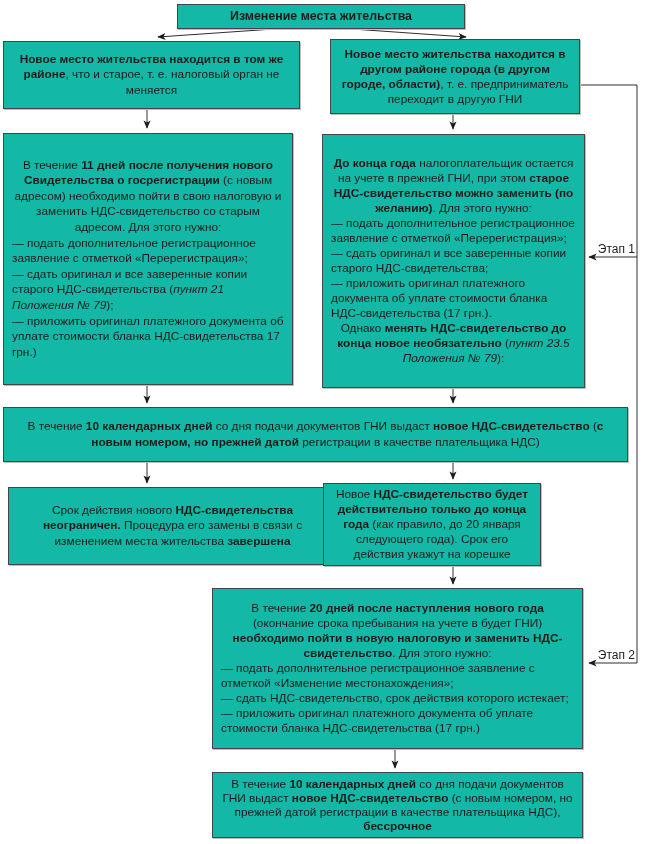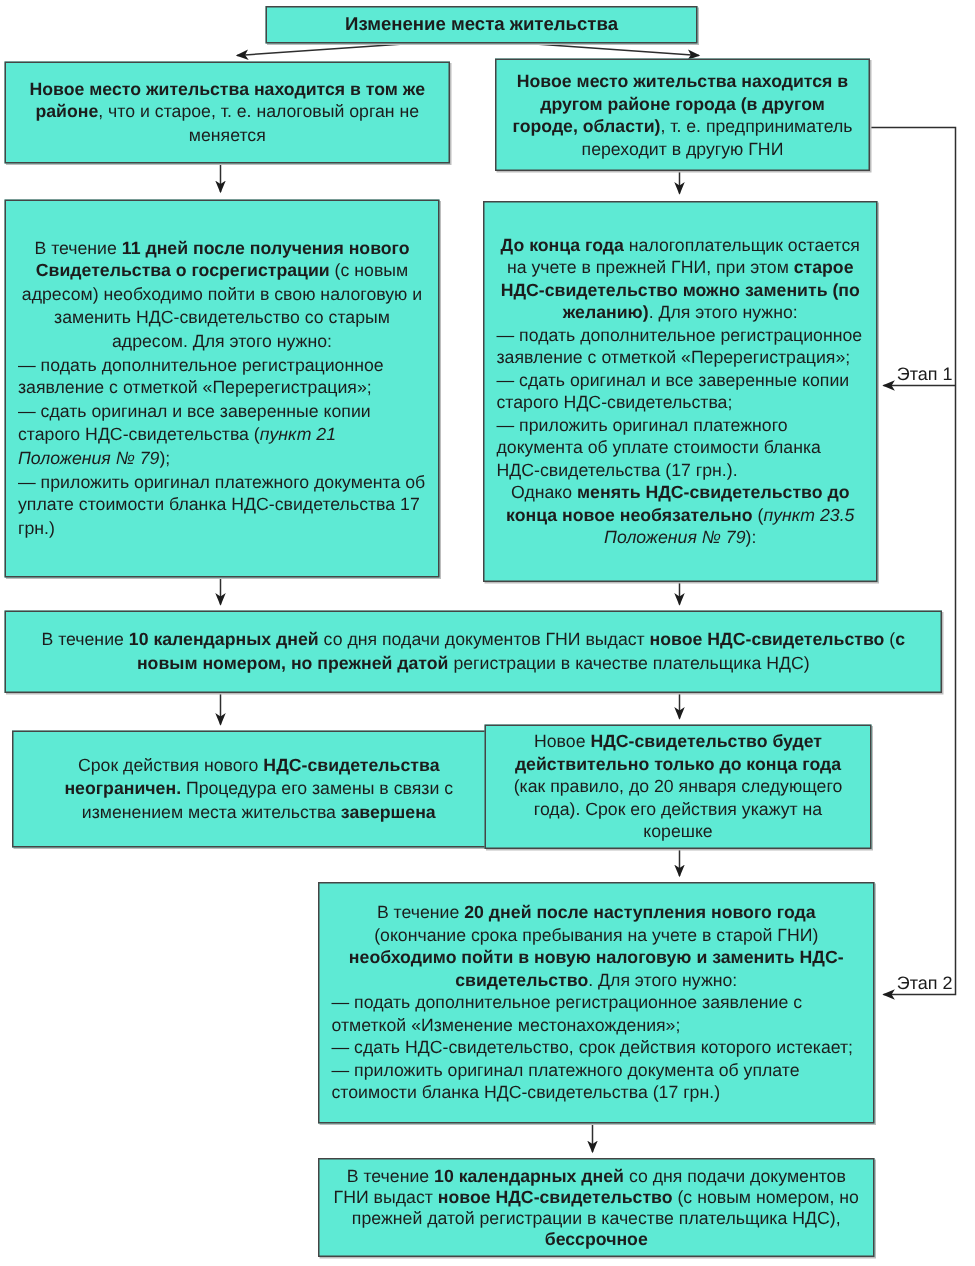--- a/index.html
+++ b/index.html
@@ -2,40 +2,40 @@
 <html><head>
 <meta charset="utf-8">
 <style>
   html,body{margin:0;padding:0;}
   body{
     width:650px;height:844px;position:relative;background:#ffffff;
     font-family:"Liberation Sans",sans-serif;color:#1c1c1c;overflow:hidden;
   }
   #connector-layer{position:absolute;left:0;top:0;width:650px;height:844px;}
   .box{
-    position:absolute;box-sizing:border-box;background:#5eead4;
+    position:absolute;box-sizing:border-box;background:#14b8a6;
     border:1px solid #454545;box-shadow:1px 1px 0 #bdbdbd;
     display:flex;flex-direction:column;justify-content:center;
     padding:3px 8px;font-size:11.8px;line-height:15.4px;
   }
   .blk.center{text-align:center;}
   .blk.left{text-align:left;}
   .b{font-weight:bold;}
   .i{font-style:italic;}
   #box-title{
     left:177px;top:4px;width:288px;height:25px;
     font-weight:bold;font-size:12.4px;text-align:center;justify-content:center;
   }
   #box-cond-same  {left:3px;  top:41px; width:297px;height:68px;}
   #box-cond-other {left:330px;top:39px; width:250px;height:75px;line-height:15px;}
   #box-step-same  {left:3px;  top:133px;width:290px;height:252px;line-height:15.6px;}
   #box-step-other {left:322px;top:134px;width:263px;height:254px;line-height:15px;}
   #box-issue-first{left:3px;  top:407px;width:625px;height:55px;}
   #box-result-same{left:8px;  top:487px;width:329px;height:78px;}
-  #box-result-other{left:323px;top:483px;width:258px;height:83px;line-height:15px;}
+  #box-result-other{left:323px;top:483px;width:218px;height:83px;line-height:15px;}
   #box-step-newyear{left:212px;top:588px;width:371px;height:161px;line-height:15.1px;}
   #box-issue-final{left:212px;top:772px;width:371px;height:66px;line-height:14.2px;}
   .stage-label{
     position:absolute;right:15px;font-size:12px;color:#1c1c1c;white-space:nowrap;
   }
   #stage1-label{top:242px;margin-left:39px;}
   #stage2-label{top:648px;}
 </style>
 </head>
 <body>
@@ -93,21 +93,21 @@
 
 <div class="box" id="box-result-same">
     <div class="blk center"><span>Срок действия нового </span><span class="b">НДС-свидетельства неограничен.</span><span> Процедура его замены в связи с изменением места жительства </span><span class="b">завершена</span></div>
   </div>
 
 <div class="box" id="box-result-other">
     <div class="blk center"><span>Новое </span><span class="b">НДС-свидетельство будет действительно только до конца года</span><span> (как правило, до 20 января следующего года). Срок его действия укажут на корешке</span></div>
   </div>
 
 <div class="box" id="box-step-newyear">
-    <div class="blk center"><span>В течение </span><span class="b">20 дней после наступления нового года</span><span> (окончание срока пребывания на учете в старой ГНИ) </span><span class="b">необходимо пойти в новую налоговую и заменить НДС-свидетельство</span><span>. Для этого нужно:</span></div>
+    <div class="blk center"><span>В течение </span><span class="b">20 дней после наступления нового года</span><span> (окончание срока пребывания на учете в будет ГНИ) </span><span class="b">необходимо пойти в новую налоговую и заменить НДС-свидетельство</span><span>. Для этого нужно:</span></div>
     <div class="blk left"><span>— подать дополнительное регистрационное заявление с отметкой «Изменение местонахождения»;</span></div>
     <div class="blk left"><span>— сдать НДС-свидетельство, срок действия которого истекает;</span></div>
     <div class="blk left"><span>— приложить оригинал платежного документа об уплате стоимости бланка НДС-свидетельства (17 грн.)</span></div>
   </div>
 
 <div class="box" id="box-issue-final">
     <div class="blk center"><span>В течение </span><span class="b">10 календарных дней</span><span> со дня подачи документов ГНИ выдаст </span><span class="b">новое НДС-свидетельство</span><span> (с новым номером, но прежней датой регистрации в качестве плательщика НДС), </span><span class="b">бессрочное</span></div>
   </div>
 
 <div class="stage-label" id="stage1-label">Этап 1</div>

